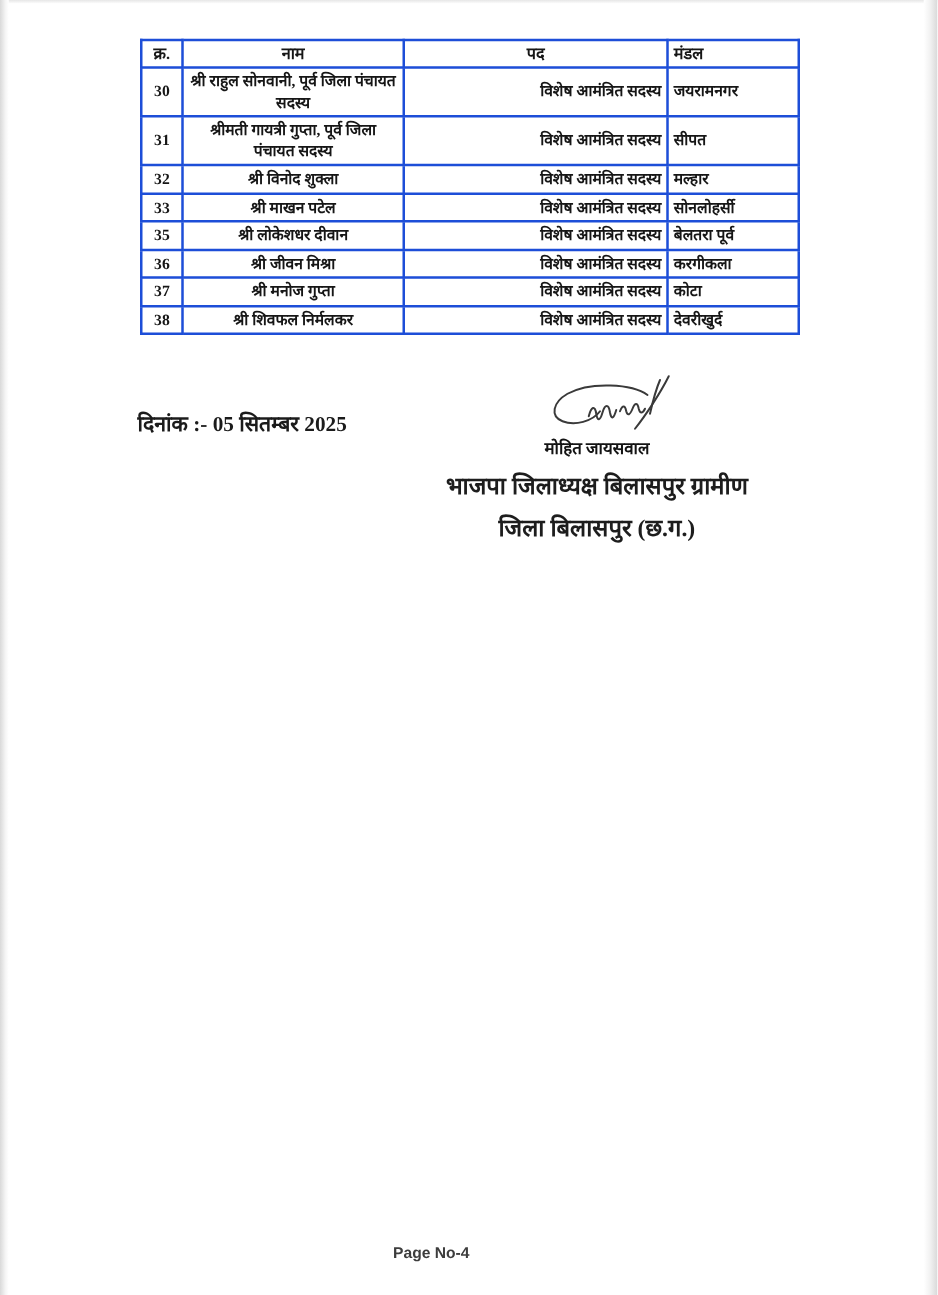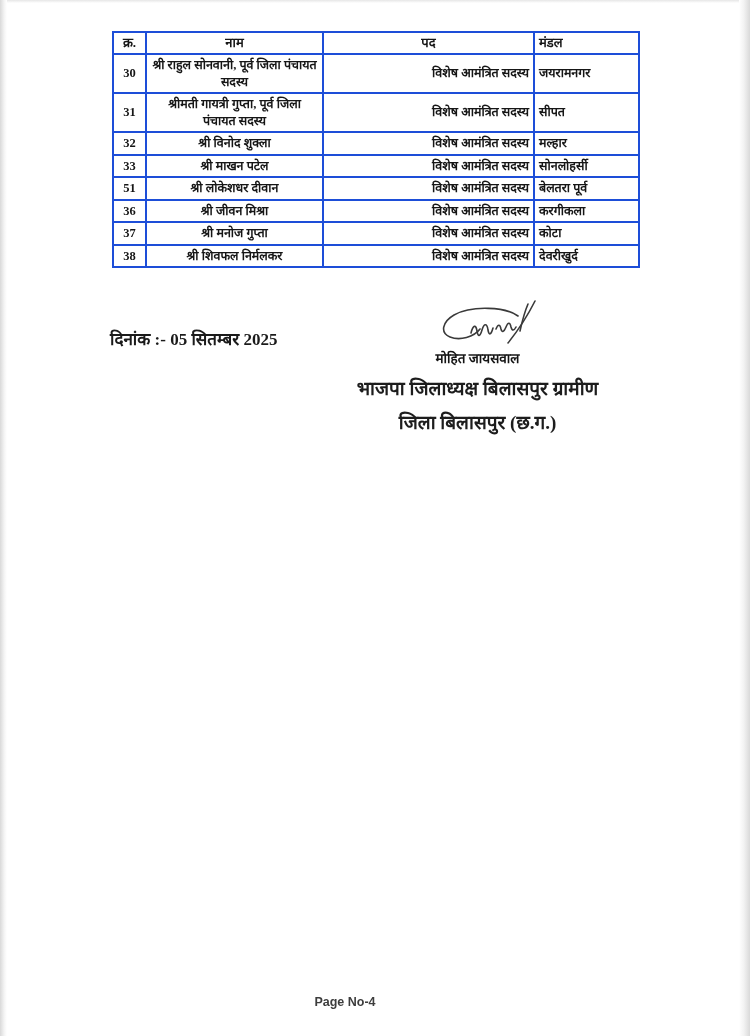--- a/index.html
+++ b/index.html
@@ -153,21 +153,21 @@
     <td class="cell-post">विशेष आमंत्रित सदस्य</td>
     <td class="cell-mandal">मल्हार</td>
   </tr>
       <tr>
     <td class="cell-no">33</td>
     <td class="cell-name">श्री माखन पटेल</td>
     <td class="cell-post">विशेष आमंत्रित सदस्य</td>
     <td class="cell-mandal">सोनलोहर्सी</td>
   </tr>
       <tr>
-    <td class="cell-no">51</td>
+    <td class="cell-no">35</td>
     <td class="cell-name">श्री लोकेशधर दीवान</td>
     <td class="cell-post">विशेष आमंत्रित सदस्य</td>
     <td class="cell-mandal">बेलतरा पूर्व</td>
   </tr>
       <tr>
     <td class="cell-no">36</td>
     <td class="cell-name">श्री जीवन मिश्रा</td>
     <td class="cell-post">विशेष आमंत्रित सदस्य</td>
     <td class="cell-mandal">करगीकला</td>
   </tr>

